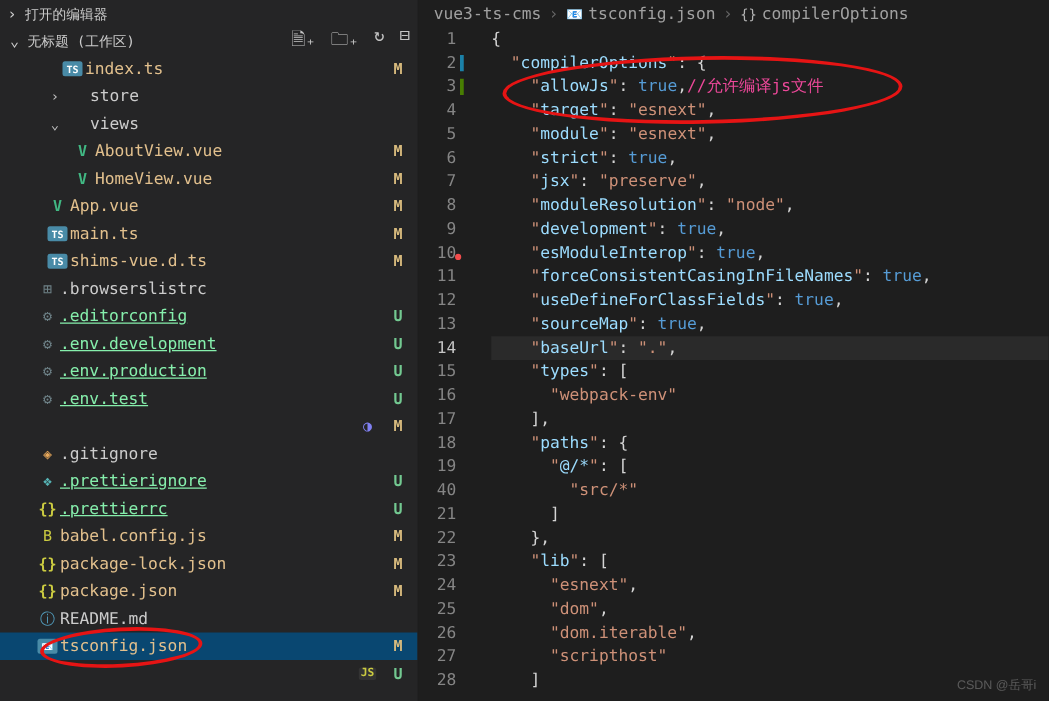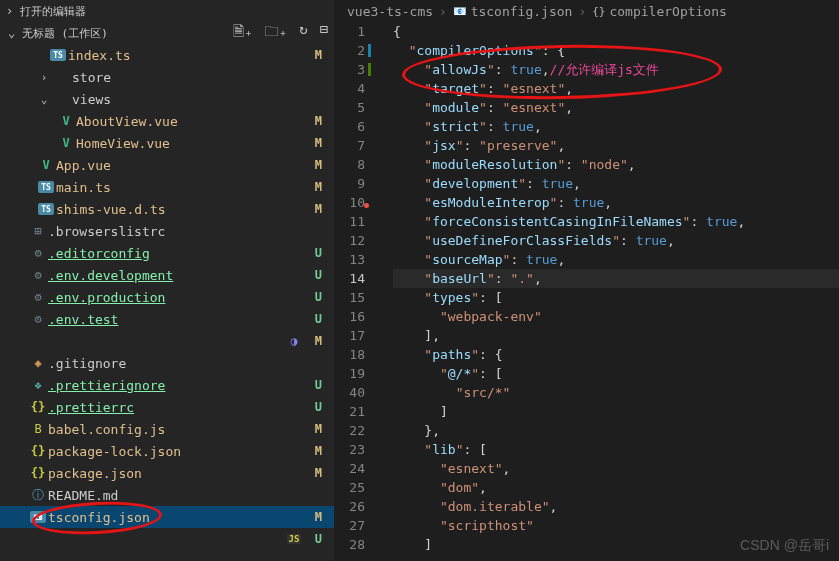--- a/index.html
+++ b/index.html
@@ -113,21 +113,21 @@
       border-radius: 50%;
       pointer-events: none;
     }
     .circle-1 { left: 32px; top: 502px; width: 130px; height: 32px; transform: rotate(-3deg); }
     .circle-2 { left: 402px; top: 45px; width: 320px; height: 54px; transform: rotate(-1deg); }
     .watermark {
       position: absolute;
       right: 10px;
       bottom: 6px;
       color: rgba(200,200,200,0.35);
-      font-size: 14px;
+      font-size: 10px;
       font-family: sans-serif;
     }
     .error-dot { position: absolute; left: 364px; top: 203px; width: 5px; height: 5px; background: #f14c4c; border-radius: 50%; }
   </style>
 </head>
 <body>
 
 <div class="sidebar">
   <div class="section-header open-editors">
     <span class="chevron">›</span>

